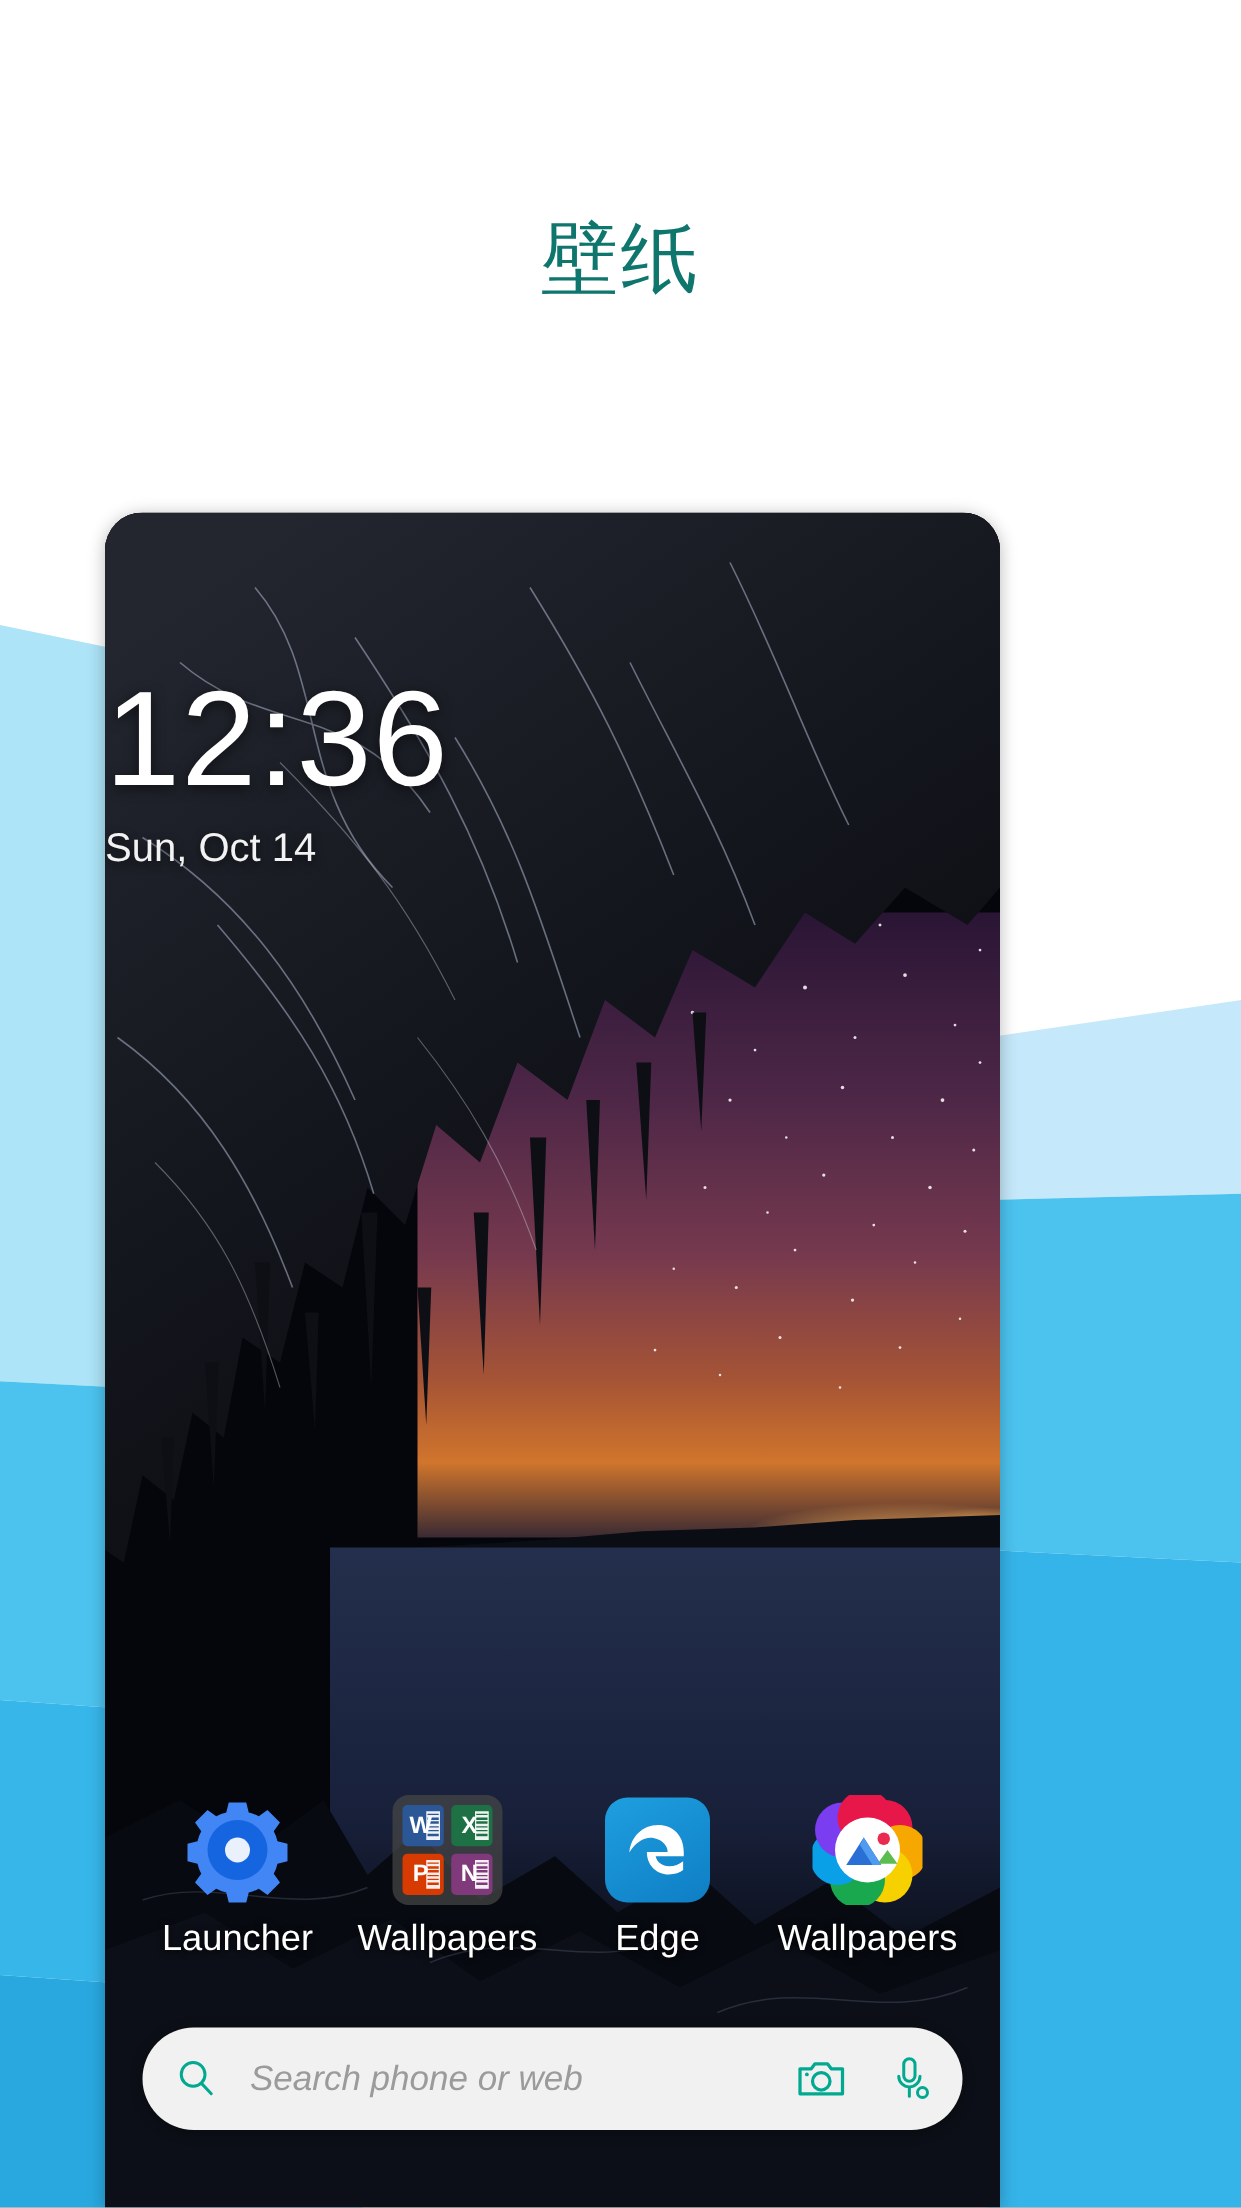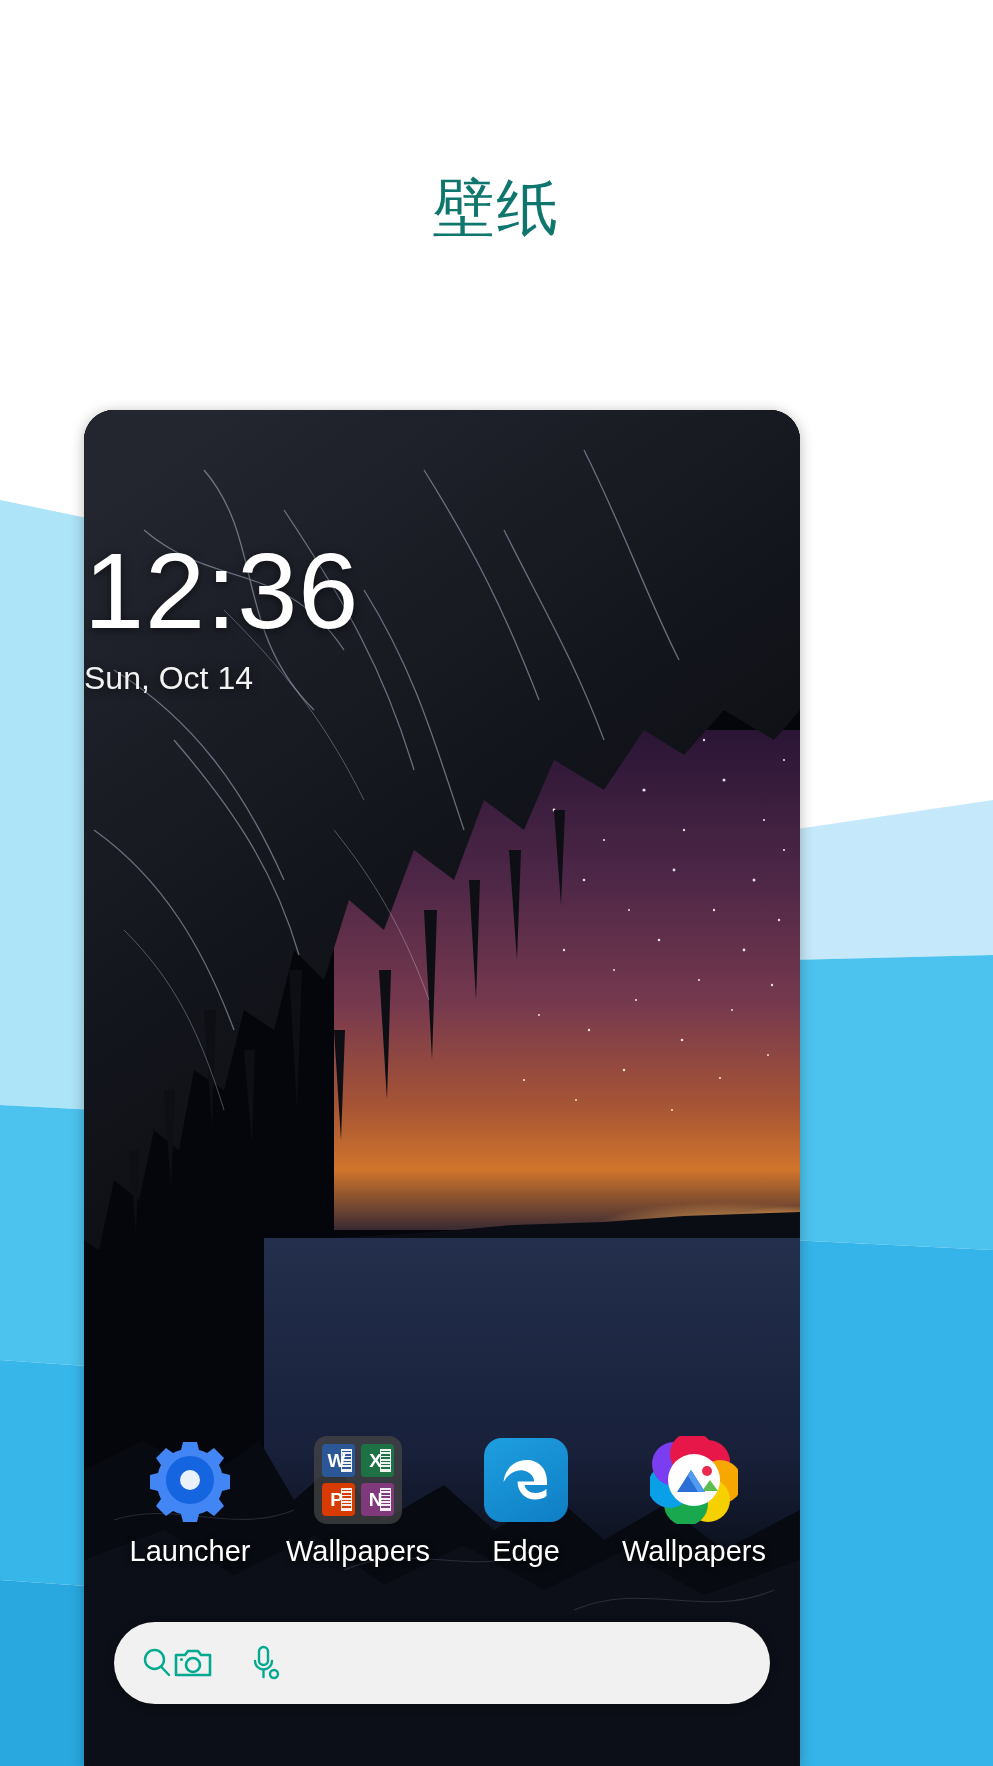--- a/index.html
+++ b/index.html
@@ -457,20 +457,21 @@
   </div>
 
   <div class="searchbar">
     <span class="sb-icon">
       <svg width="34" height="34" viewBox="0 0 34 34">
         <circle cx="14.5" cy="13.5" r="9.5" fill="none" stroke="#00a98f" stroke-width="2.4"></circle>
         <line x1="21" y1="20.5" x2="29" y2="29" stroke="#00a98f" stroke-width="2.4" stroke-linecap="round"></line>
       </svg>
     </span>
 
+    <span class="search-ph">Search phone or web</span>
 
     <span class="sb-icon cam">
       <svg width="38" height="32" viewBox="0 0 38 32">
         <path d="M2 8 h9 l3-4 h10 l3 4 h9 v20 h-34 z" fill="none" stroke="#00a98f" stroke-width="2.6" stroke-linejoin="round"></path>
         <circle cx="19" cy="18" r="7" fill="none" stroke="#00a98f" stroke-width="2.6"></circle>
         <circle cx="7.5" cy="12.5" r="1.5" fill="#00a98f"></circle>
       </svg>
     </span>
 
     <span class="sb-icon">

